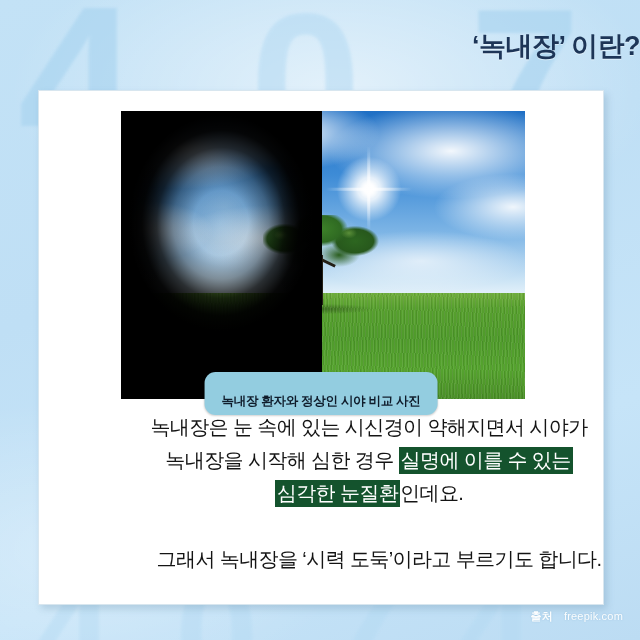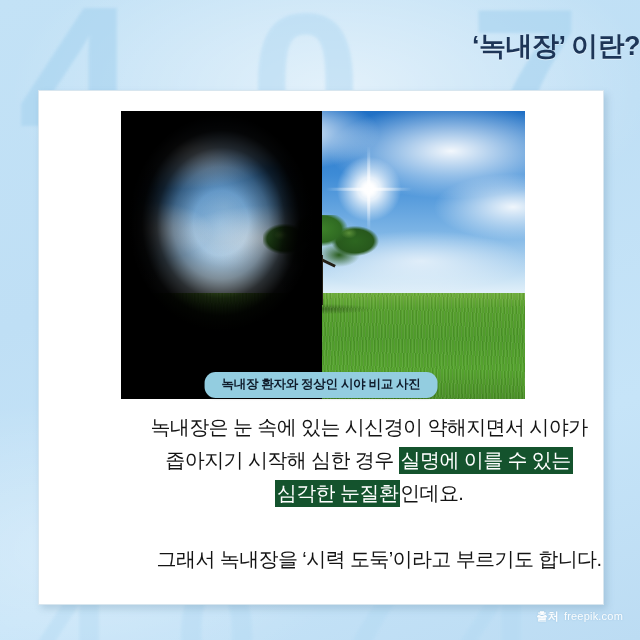--- a/index.html
+++ b/index.html
@@ -189,21 +189,21 @@
     position: absolute; left: 0; top: 0; width: 201px; height: 288px;
     background: radial-gradient(ellipse 80px 74px at 104px 96px, rgba(200,200,190,.30) 0%, rgba(170,170,160,.16) 48%, rgba(0,0,0,0) 76%);
   }
 
   
   .caption {
     position: absolute;
     left: 50%;
     transform: translateX(-50%);
     top: 281px;   
-    padding: 4px 17px 5px;
+    padding: 21px 17px 5px;
     background: #93cde0;
     border-radius: 11px;
     color: #0f1c2b;
     font-size: 12.5px;
     font-weight: 700;
     letter-spacing: -0.3px;
     white-space: nowrap;
     box-shadow: 0 1px 2px rgba(0,0,0,.18);
     z-index: 5;
   }
@@ -237,21 +237,21 @@
     right: 17px;
     bottom: 16px;
     color: #ffffff;
     font-size: 11px;
     letter-spacing: .2px;
     opacity: .95;
     text-shadow: 0 0 2px rgba(120,170,200,.5);
     z-index: 6;
     white-space: nowrap;
   }
-  .credit .src { font-weight: 700; margin-right: 5px; }
+  .credit .src { font-weight: 700; margin-right: 11px; }
 </style>
 </head>
 <body>
 
 <div class="slide">
 
   <div class="wm wm-4">4</div>
   <div class="wm wm-0">0</div>
   <div class="wm wm-7">7</div>
   <div class="wm wm-b1">4</div>
@@ -296,21 +296,21 @@
         </div>
       </div>
     </div>
 
     <div class="caption">녹내장 환자와 정상인 시야 비교 사진</div>
 
     <div class="body-text">
 
       <p class="para">
         <span>녹내장은 눈 속에 있는 시신경이 약해지면서 시야가</span><br>
-        <span>좁아지기 시작해 심한 경우 </span><span class="hl">실명에 이를 수 있는</span><br>
+        <span>녹내장을 시작해 심한 경우 </span><span class="hl">실명에 이를 수 있는</span><br>
         <span class="hl">심각한 눈질환</span><span>인데요.</span>
       </p>
 
       <p class="para">
         <span>그래서 녹내장을 ‘시력 도둑’이라고 부르기도 합니다.</span>
       </p>
 
     </div>
   </div>
 

